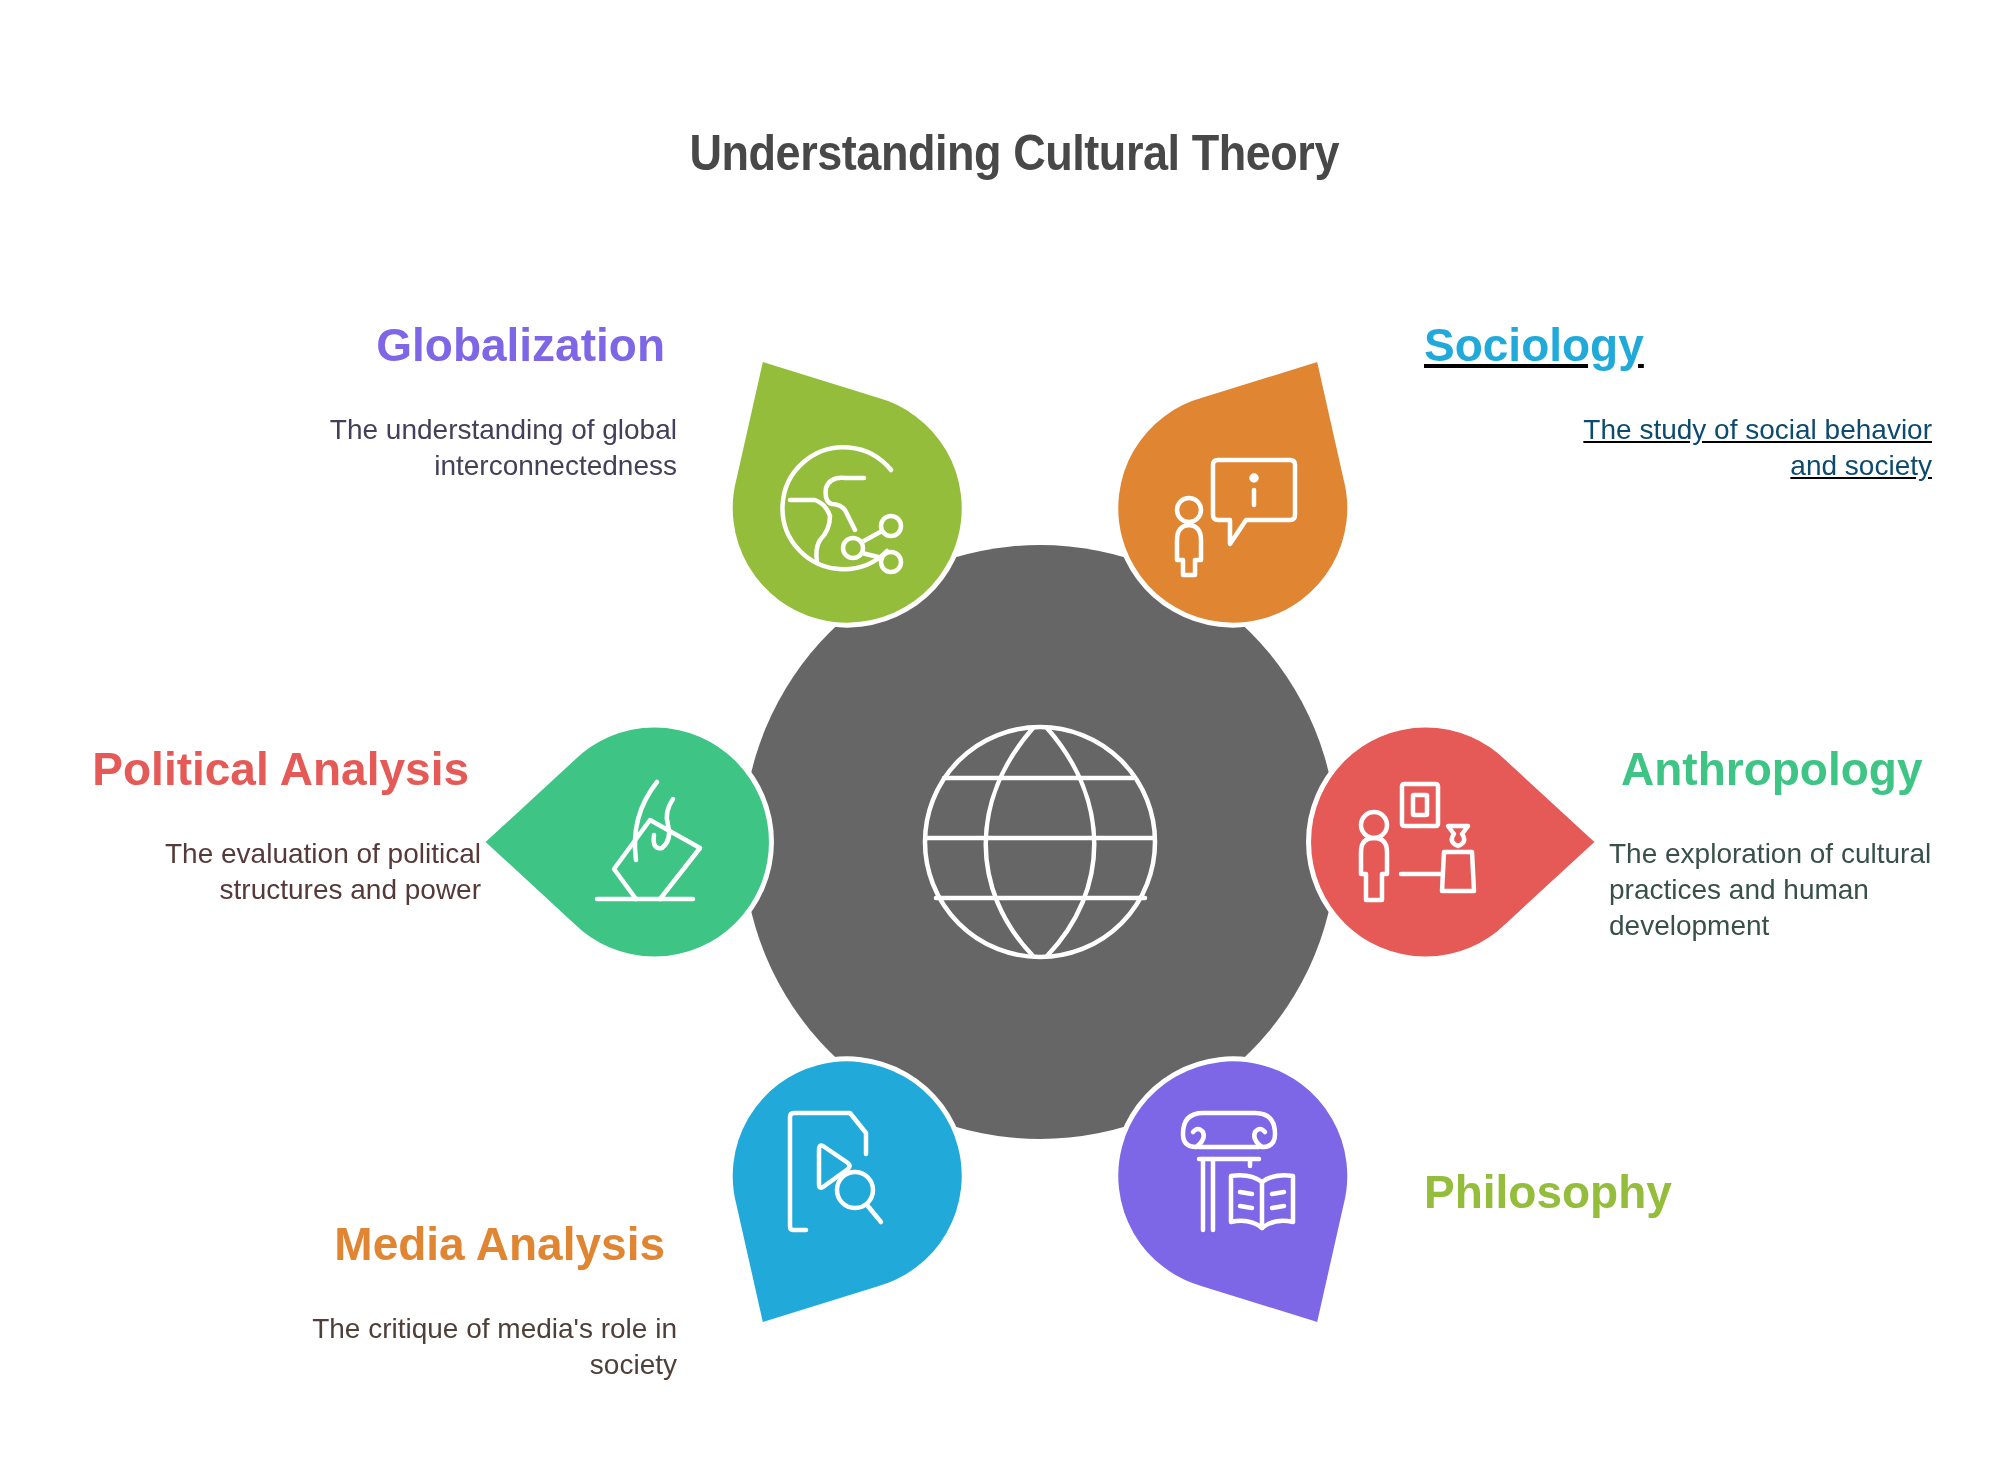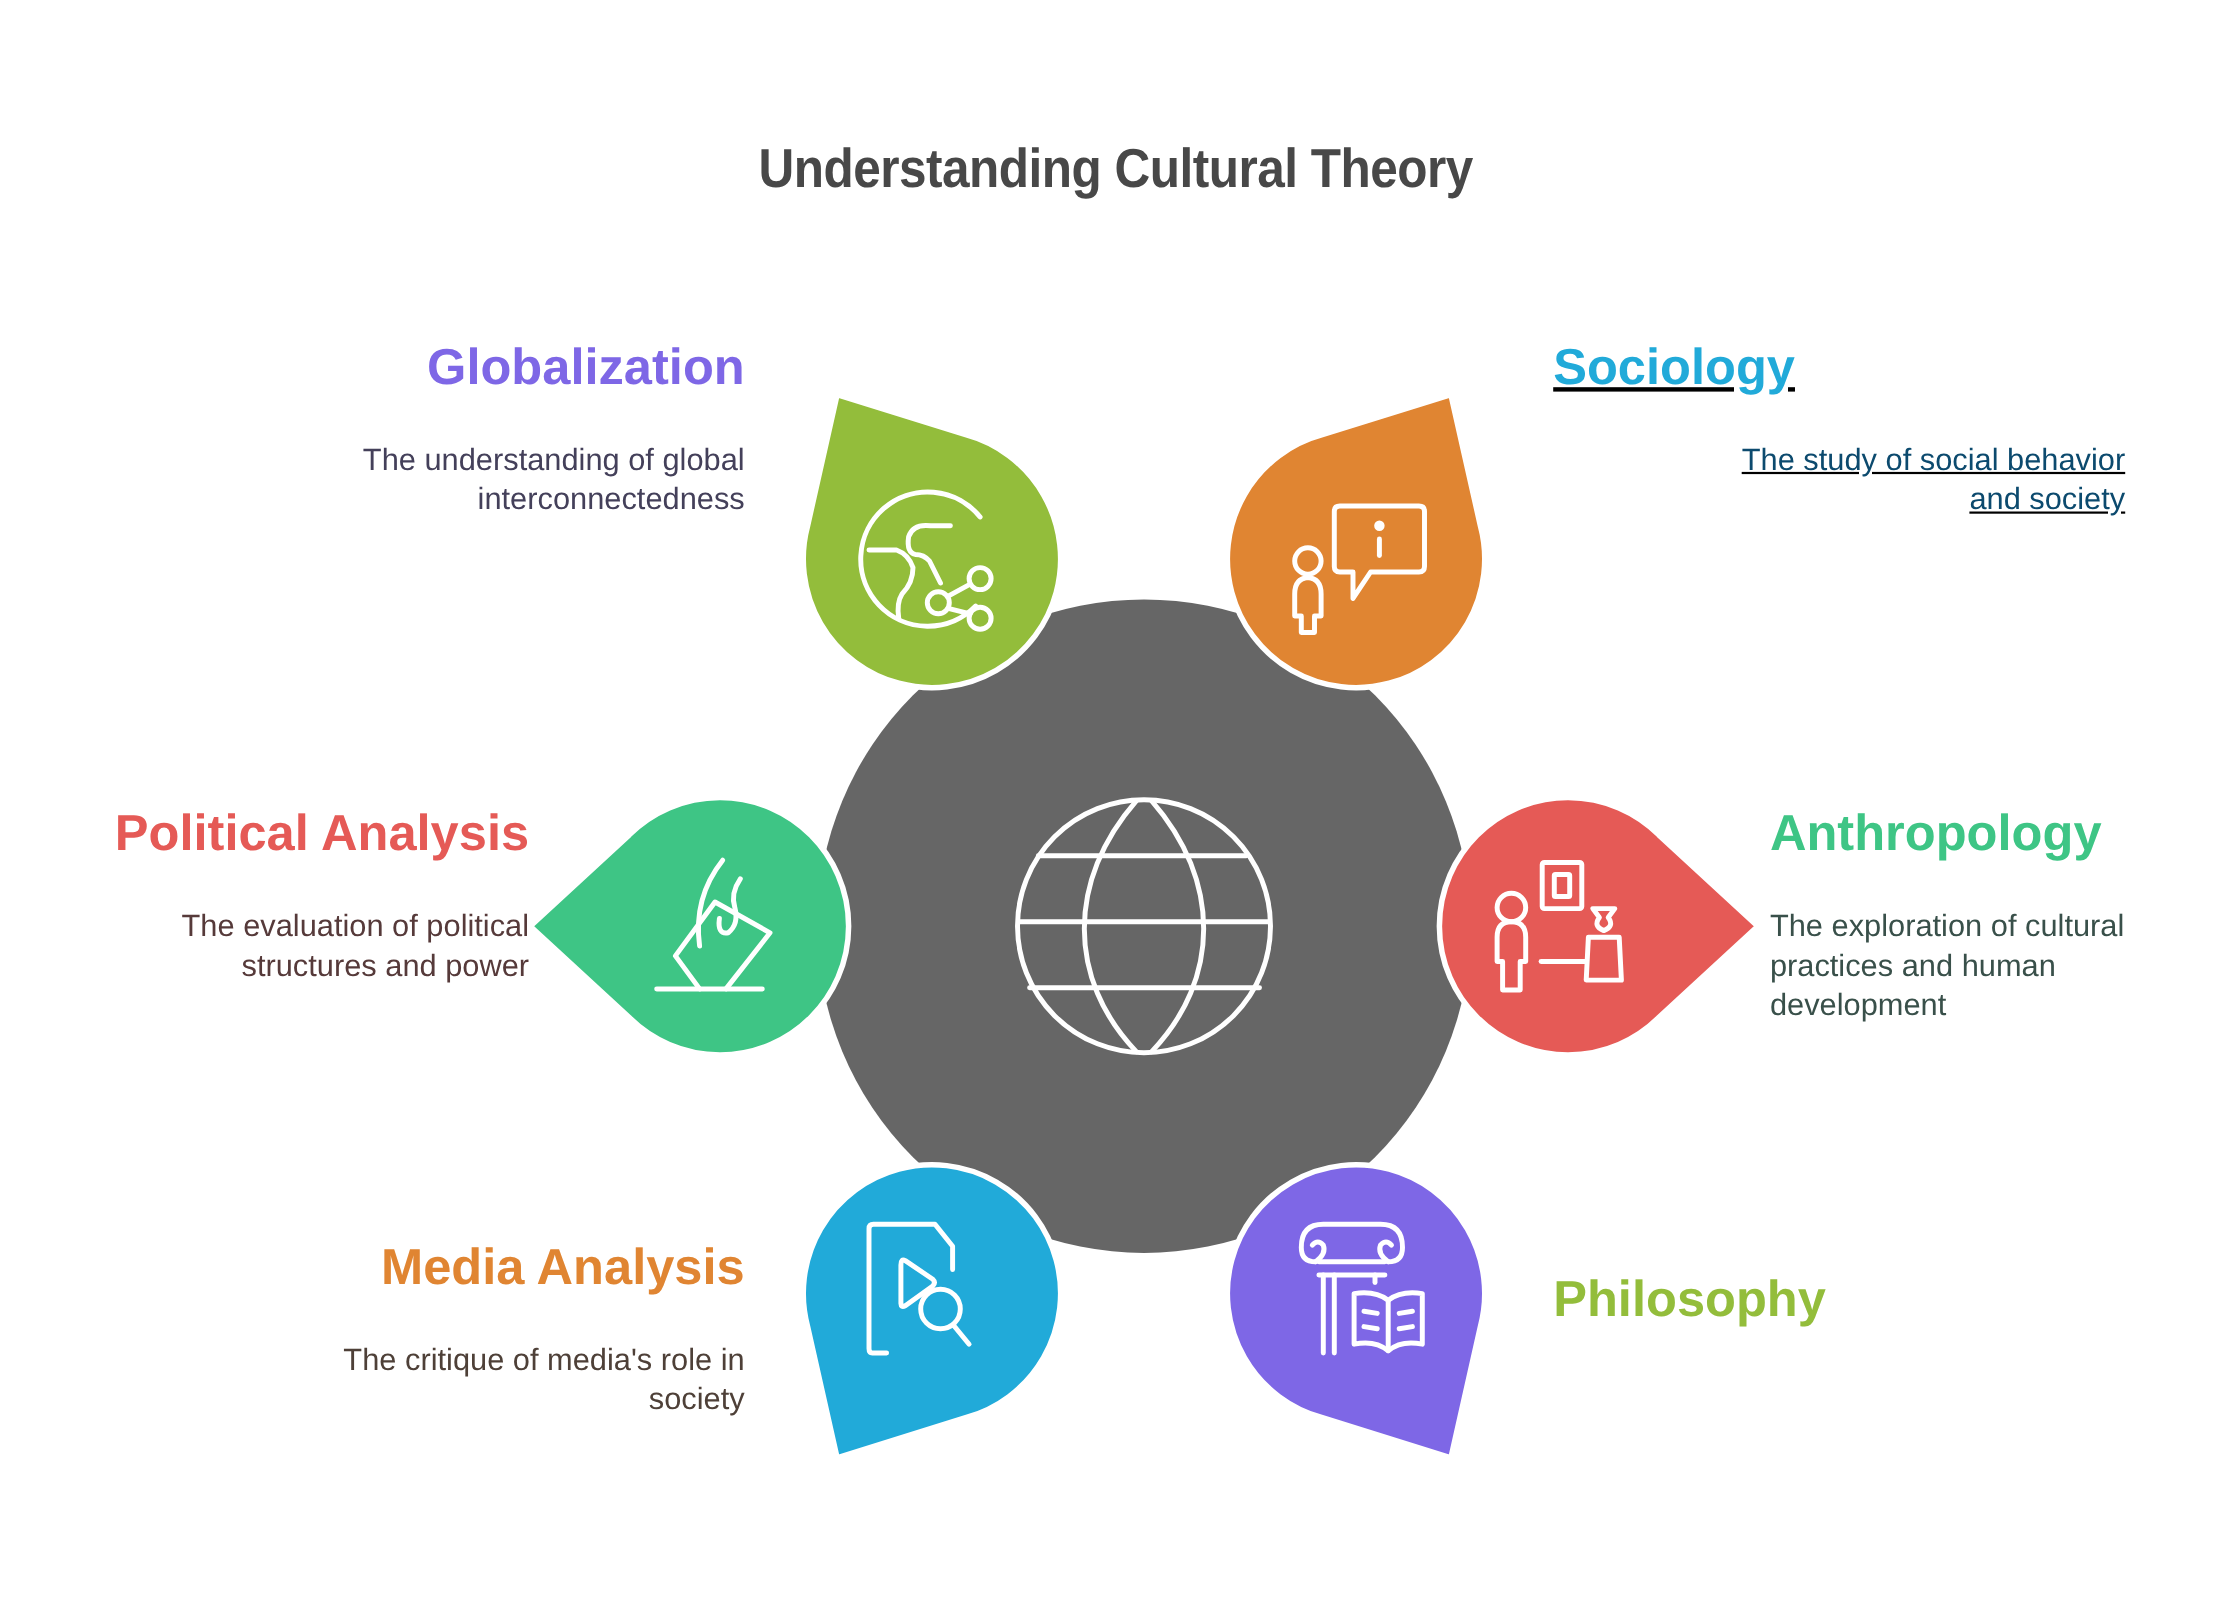--- a/index.html
+++ b/index.html
@@ -5,21 +5,21 @@
   html, body { margin: 0; padding: 0; background: #ffffff; }
   body { width: 2015px; height: 1475px; position: relative; overflow: hidden;
          font-family: "Liberation Sans", "DejaVu Sans", sans-serif; }
   .title { position: absolute; left: 0; width: 2015px; top: 124px; text-align: center;
            font-family: "Liberation Sans", sans-serif; font-weight: bold; font-size: 50px;
            color: #484848; letter-spacing: -0.5px; transform: scaleX(0.9); transform-origin: 1075px 0; }
   svg.diagram { position: absolute; left: 0; top: 0; }
   .block { position: absolute; width: 520px; }
   .block.right { text-align: right; }
   .block.left { text-align: left; }
-  .heading { font-weight: bold; font-size: 46px; line-height: 54px; margin: 0; white-space: nowrap; }
+  .heading { font-weight: bold; font-size: 46px; line-height: 54px; margin: 12px; white-space: nowrap; }
   .desc { font-size: 28px; line-height: 36px; margin-top: 40px; }
 </style>
 </head>
 <body>
 
 <div class="title">Understanding Cultural Theory</div>
 
 <svg class="diagram" width="2015" height="1475" viewBox="0 0 2015 1475">
 
   <circle cx="1040" cy="842" r="297" fill="#666666"></circle>
@@ -144,21 +144,21 @@
 
 <div class="block left" style="left:1609px; top:730px;">
   <div class="heading" style="color:#3EC585;">Anthropology</div>
   <div class="desc" style="color:#39504A;">
     <div>The exploration of cultural</div>
     <div>practices and human</div>
     <div>development</div>
   </div>
 </div>
 
-<div class="block right" style="left:157px; top:1124px;">
+<div class="block right" style="left:157px; top:1205px;">
   <div class="heading" style="color:#E08532;">Media Analysis</div>
   <div class="desc" style="color:#4E4038;">
     <div>The critique of media's role in</div>
     <div>society</div>
   </div>
 </div>
 
 <div class="block left" style="left:1412px; top:1153px;">
   <div class="heading" style="color:#93BD3B;">Philosophy</div>
 </div>

